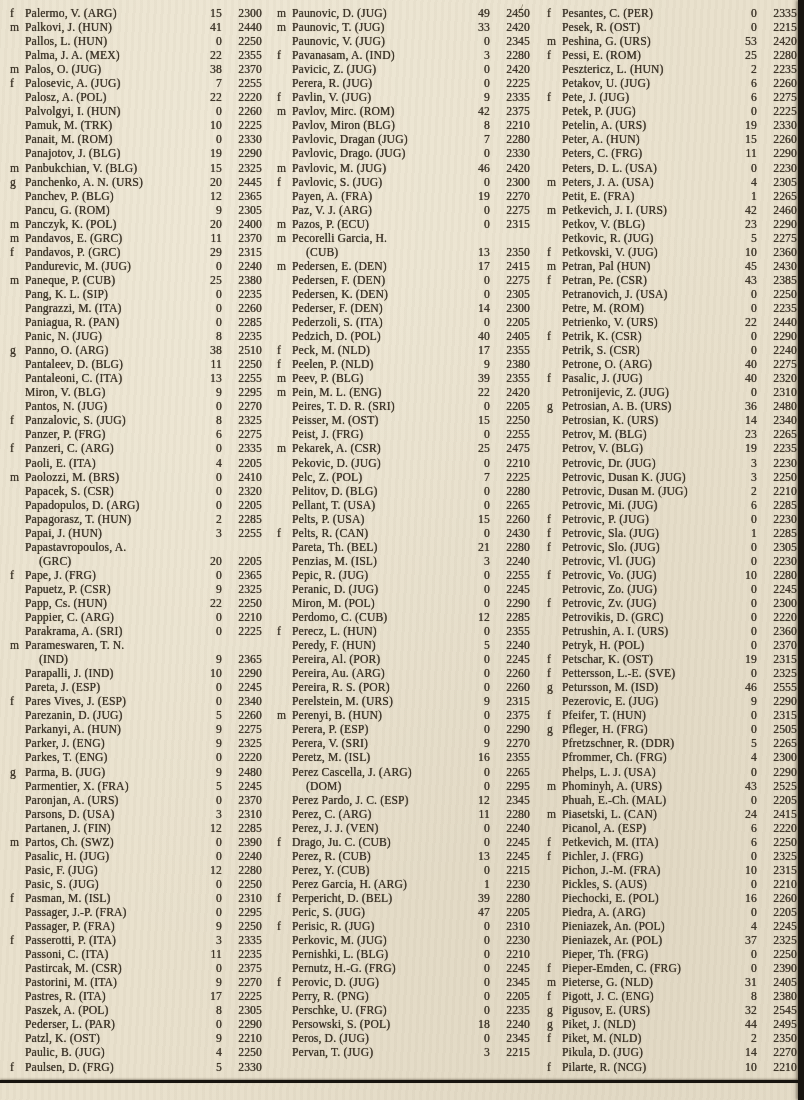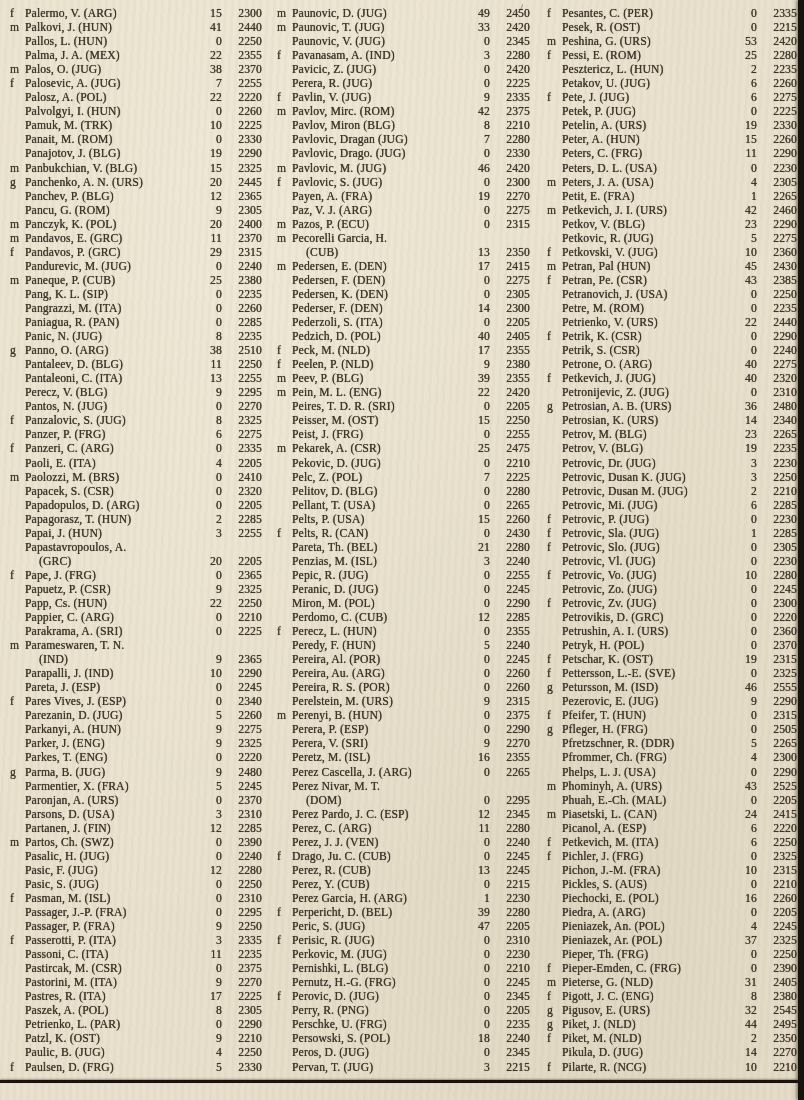--- a/index.html
+++ b/index.html
@@ -198,21 +198,21 @@
       <span class="r">2250</span>
     </div>
     <div class="row">
       <span class="pfx"></span>
       <span class="nm">Pantaleoni, C. (ITA)</span>
       <span class="g">13</span>
       <span class="r">2255</span>
     </div>
     <div class="row">
       <span class="pfx"></span>
-      <span class="nm">Perecz, V. (BLG)</span>
+      <span class="nm">Miron, V. (BLG)</span>
       <span class="g">9</span>
       <span class="r">2295</span>
     </div>
     <div class="row">
       <span class="pfx"></span>
       <span class="nm">Pantos, N. (JUG)</span>
       <span class="g">0</span>
       <span class="r">2270</span>
     </div>
     <div class="row">
@@ -464,21 +464,21 @@
       <span class="r">2225</span>
     </div>
     <div class="row">
       <span class="pfx"></span>
       <span class="nm">Paszek, A. (POL)</span>
       <span class="g">8</span>
       <span class="r">2305</span>
     </div>
     <div class="row">
       <span class="pfx"></span>
-      <span class="nm">Petrienko, L. (PAR)</span>
+      <span class="nm">Pederser, L. (PAR)</span>
       <span class="g">0</span>
       <span class="r">2290</span>
     </div>
     <div class="row">
       <span class="pfx"></span>
       <span class="nm">Patzl, K. (OST)</span>
       <span class="g">9</span>
       <span class="r">2210</span>
     </div>
     <div class="row">
@@ -818,24 +818,20 @@
       <span class="r">2355</span>
     </div>
     <div class="row">
       <span class="pfx"></span>
       <span class="nm">Perez Cascella, J. (ARG)</span>
       <span class="g">0</span>
       <span class="r">2265</span>
     </div>
     <div class="row">
       <span class="pfx"></span>
-      <span class="nm">Perez Nivar, M. T.</span>
-    </div>
-    <div class="row">
-      <span class="pfx"></span>
       <span class="nm nm2">(DOM)</span>
       <span class="g">0</span>
       <span class="r">2295</span>
     </div>
     <div class="row">
       <span class="pfx"></span>
       <span class="nm">Perez Pardo, J. C. (ESP)</span>
       <span class="g">12</span>
       <span class="r">2345</span>
     </div>
@@ -1100,21 +1096,21 @@
       <span class="r">2240</span>
     </div>
     <div class="row">
       <span class="pfx"></span>
       <span class="nm">Petrone, O. (ARG)</span>
       <span class="g">40</span>
       <span class="r">2275</span>
     </div>
     <div class="row">
       <span class="pfx">f</span>
-      <span class="nm">Petkevich, J. (JUG)</span>
+      <span class="nm">Pasalic, J. (JUG)</span>
       <span class="g">40</span>
       <span class="r">2320</span>
     </div>
     <div class="row">
       <span class="pfx"></span>
       <span class="nm">Petronijevic, Z. (JUG)</span>
       <span class="g">0</span>
       <span class="r">2310</span>
     </div>
     <div class="row">

